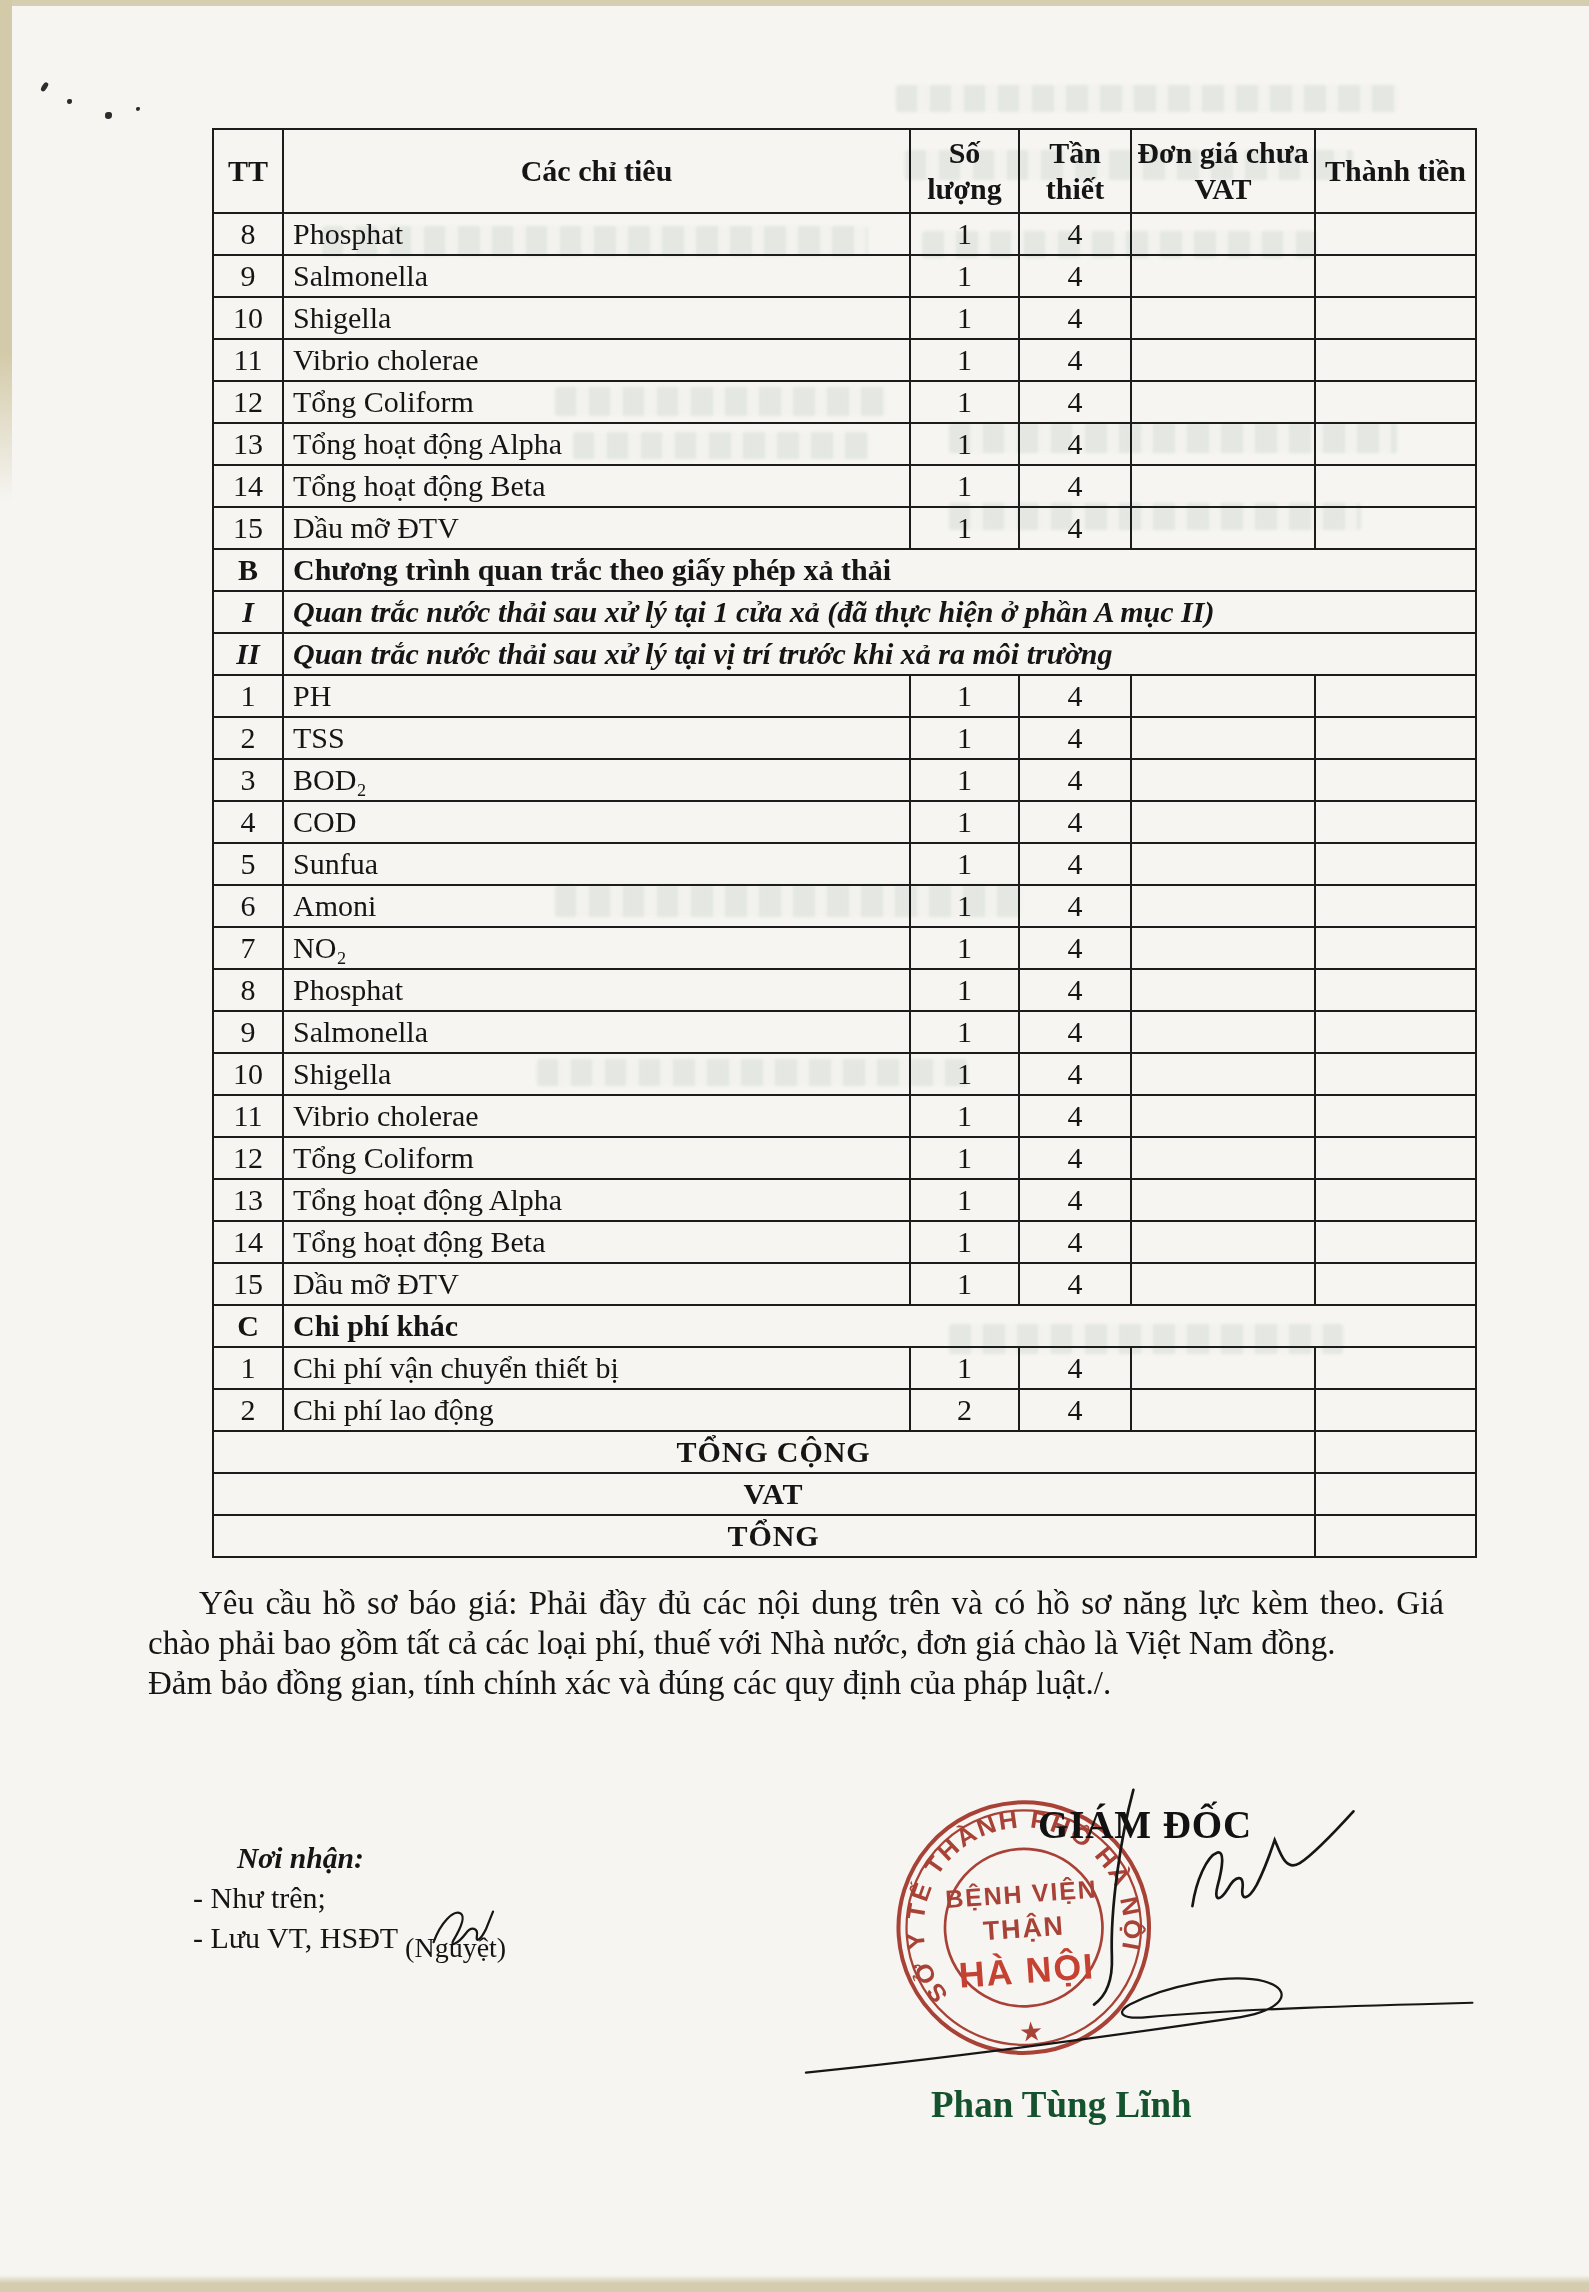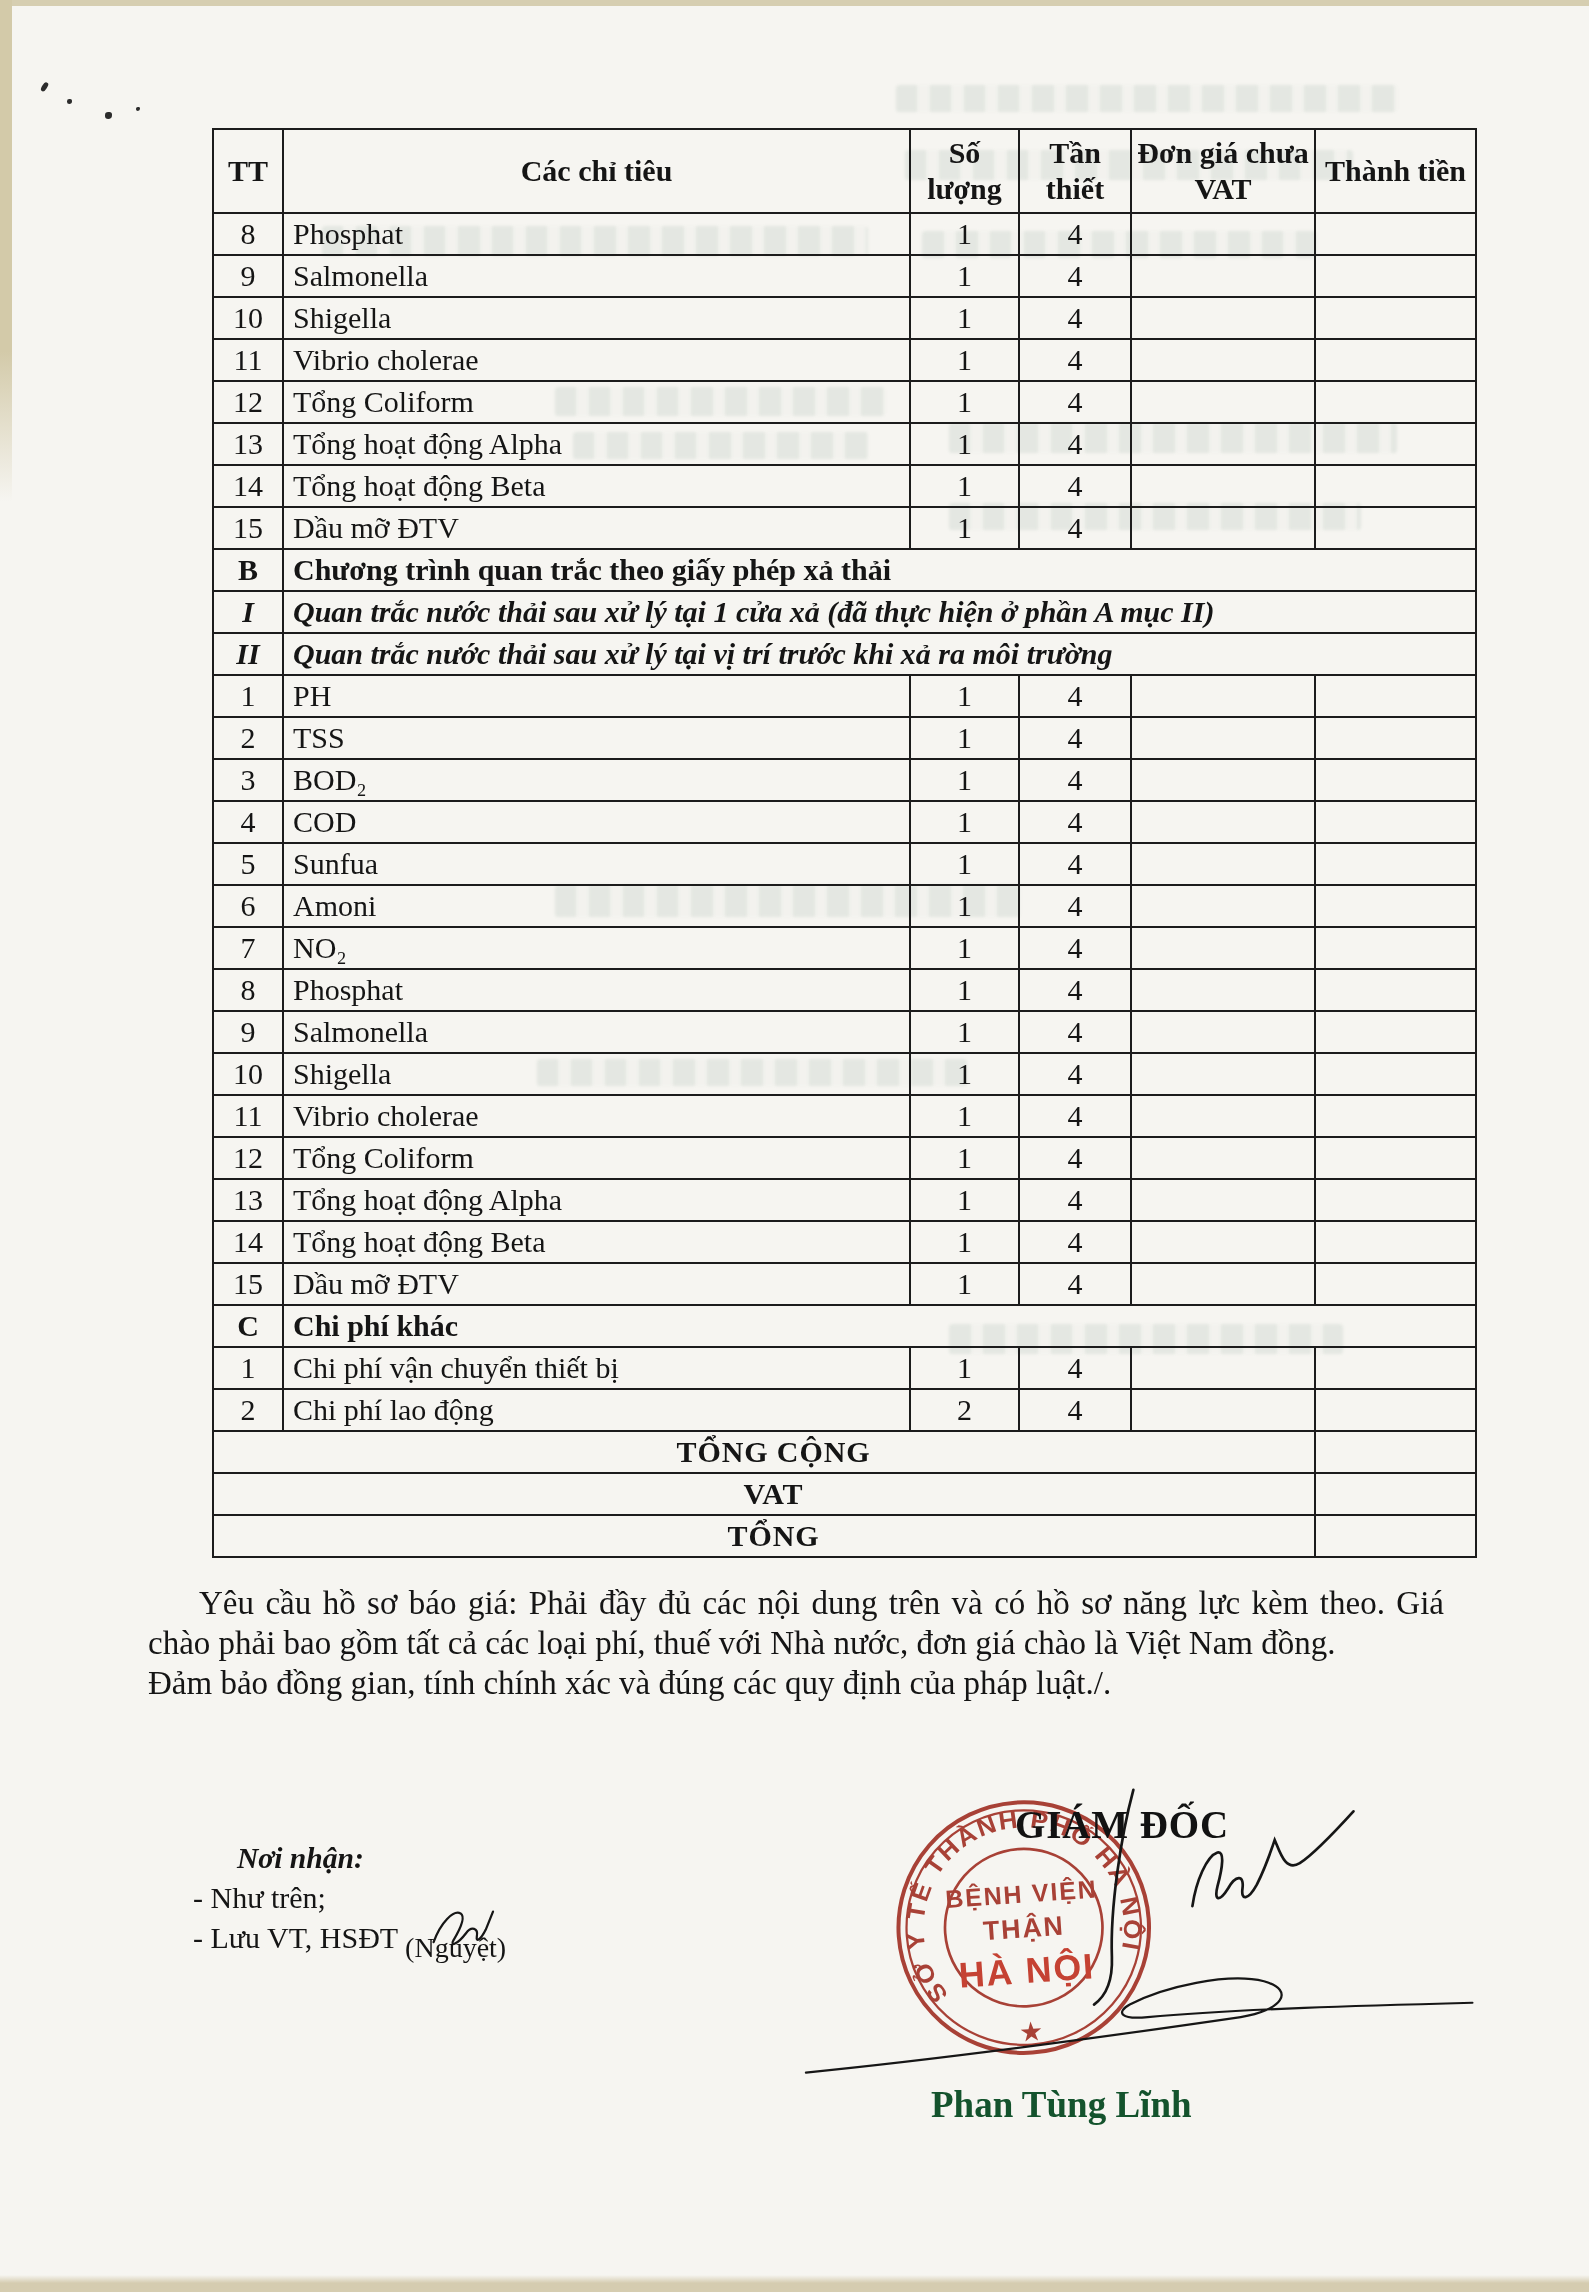--- a/index.html
+++ b/index.html
@@ -54,21 +54,21 @@
   .closing p.indent { text-indent:51px; }
 
   
   .recipients { position:absolute; left:193px; top:1838px; z-index:1; font-size:30px; line-height:40px; }
   .recipients .head { font-weight:bold; font-style:italic; font-size:29.6px;margin-left:44px; }
   .recipients .note { font-size:28px; position:relative; top:9px; }
 
   
   .sig-title {
     position:absolute; left:992px; top:1802px; width:260px; z-index:3;
-    font-size:39px; font-weight:bold; text-align:center; letter-spacing:0.9px; color:#121212;
+    font-size:39px; font-weight:bold; text-align:right; letter-spacing:0.9px; color:#121212;
   }
   .sig-name {
     position:absolute; left:931px; top:2083px; width:376px; z-index:3;
     font-size:37px; font-weight:bold; text-align:left; color:#14532d;
   }
   .stamp-svg, .sign-svg { position:absolute; pointer-events:none; }
   .stamp-svg { left:860px; top:1763px; z-index:2; opacity:.92; }
   .sign-svg  { left:770px;  top:1763px; z-index:4; }
 </style>
 </head>

